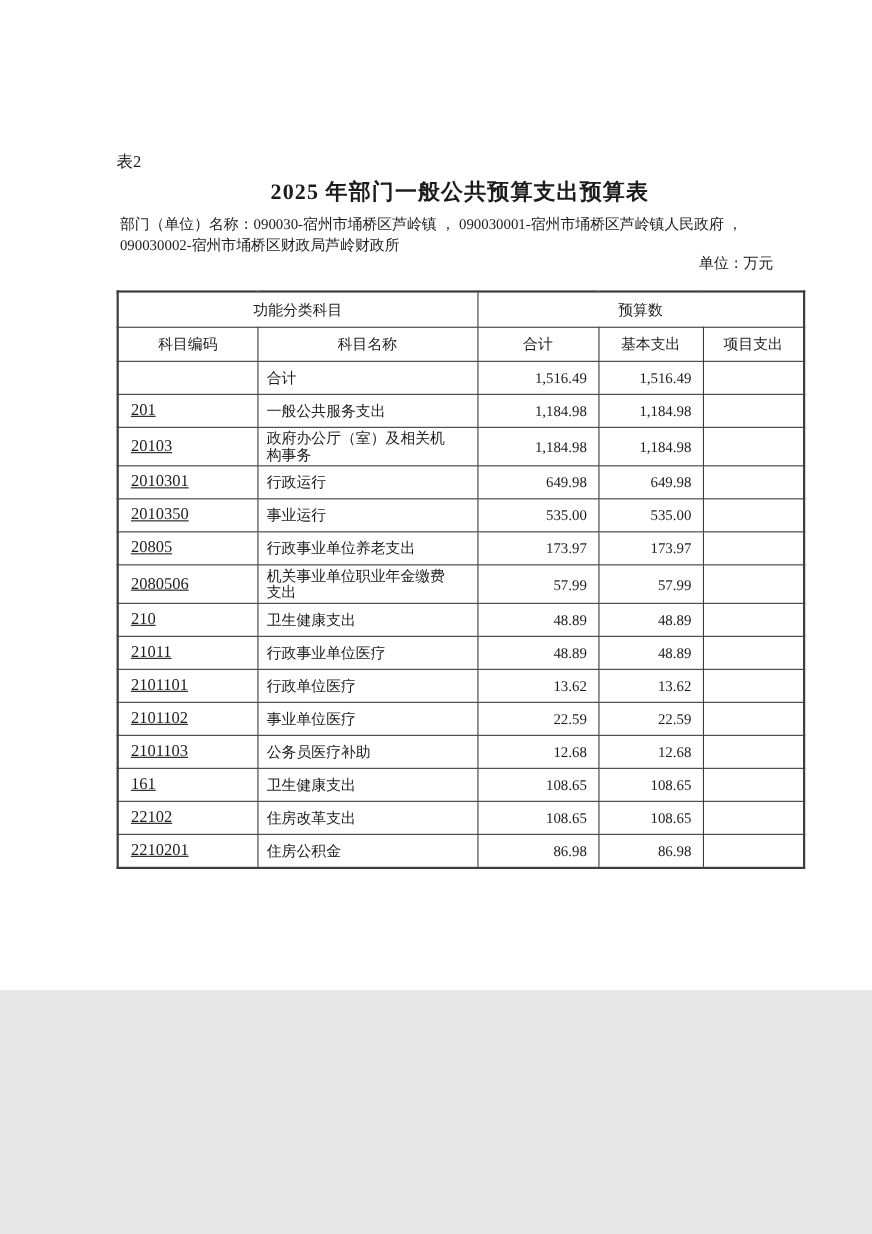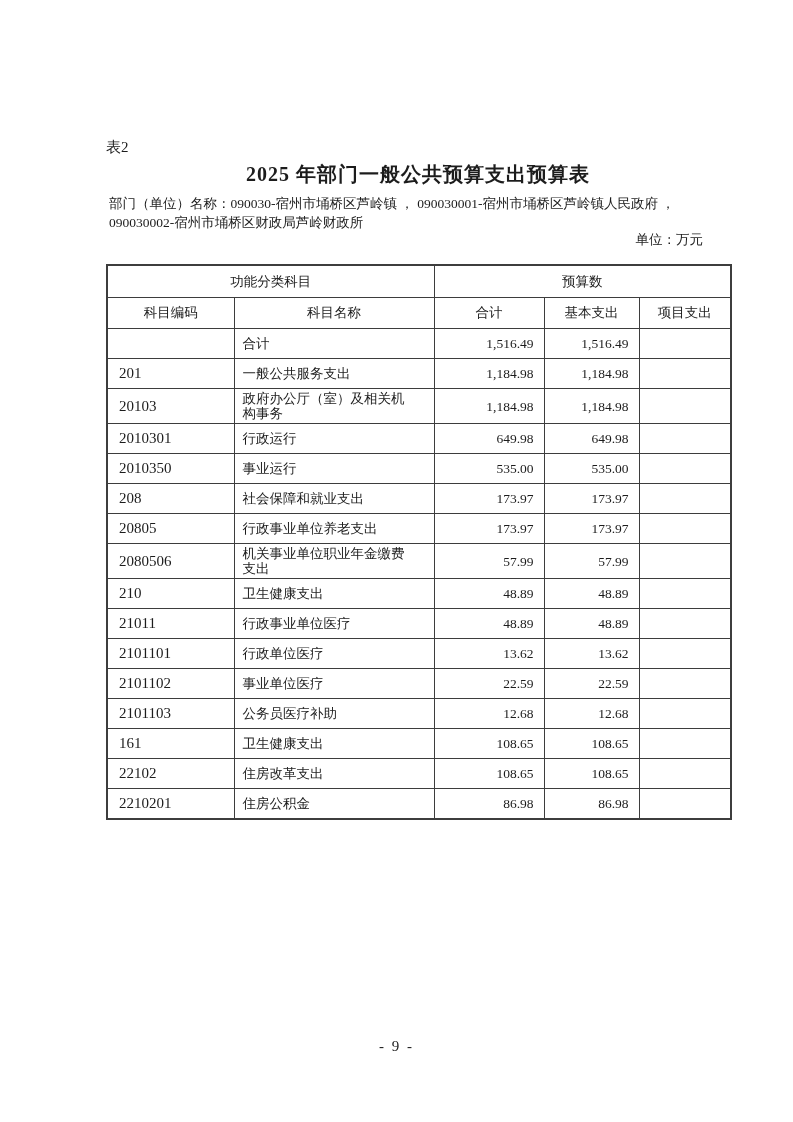--- a/index.html
+++ b/index.html
@@ -3,21 +3,21 @@
 <meta charset="utf-8">
 <style>
   html, body {
     margin: 0;
     padding: 0;
     background: #e8e8e8;
   }
   .page {
     position: relative;
     width: 793px;
-    height: 1122px;
+    height: 900px;
     margin: 0 auto;
     background: #ffffff;
     font-family: "Liberation Serif", "DejaVu Serif", serif;
     color: #1c1c1c;
     overflow: hidden;
   }
   .table-label {
     position: absolute;
     left: 106px;
     top: 138px;
@@ -75,20 +75,21 @@
   }
   .budget-table td {
     height: 25px;
     font-size: 13.5px;
     line-height: 15px;
   }
   .budget-table td.code {
     font-size: 15px;
     text-align: left;
     padding-left: 11px;
+    text-decoration: underline;
   }
   .budget-table td.name {
     text-align: left;
     padding-left: 8px;
     padding-right: 22px;
   }
   .budget-table td.num {
     text-align: right;
     padding-right: 10px;
   }
@@ -169,27 +170,20 @@
           <td class="num"></td>
         </tr>
         <tr>
           <td class="code">2010350</td>
           <td class="name">事业运行</td>
           <td class="num">535.00</td>
           <td class="num">535.00</td>
           <td class="num"></td>
         </tr>
         <tr>
-          <td class="code">208</td>
-          <td class="name">社会保障和就业支出</td>
-          <td class="num">173.97</td>
-          <td class="num">173.97</td>
-          <td class="num"></td>
-        </tr>
-        <tr>
           <td class="code">20805</td>
           <td class="name">行政事业单位养老支出</td>
           <td class="num">173.97</td>
           <td class="num">173.97</td>
           <td class="num"></td>
         </tr>
         <tr>
           <td class="code">2080506</td>
           <td class="name">机关事业单位职业年金缴费支出</td>
           <td class="num">57.99</td>

